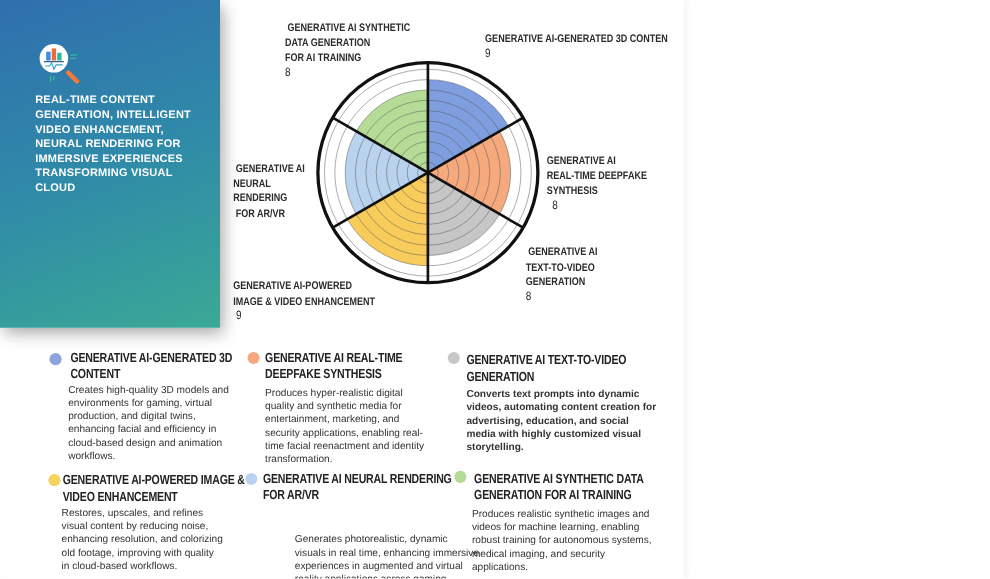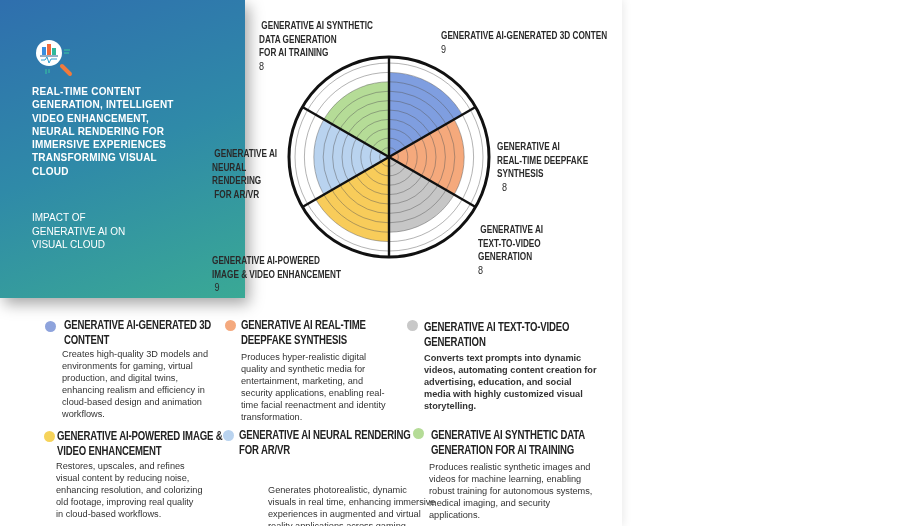--- a/index.html
+++ b/index.html
@@ -1,18 +1,18 @@
 <!DOCTYPE html>
 <html><head>
 <meta charset="utf-8">
 <style>
   html,body{margin:0;padding:0;}
   body{width:900px;height:526px;background:#fff;position:relative;overflow:hidden;font-family:"Liberation Sans",sans-serif;}
   .card-bg{position:absolute;left:0;top:0;width:622px;height:526px;background:#fff;box-shadow:2px 0 8px rgba(0,0,0,0.08);}
-  .side-panel{position:absolute;left:0;top:0;width:200px;height:298px;background:linear-gradient(160deg,#2f6fae 0%,#2f8aa8 50%,#3aa995 100%);box-shadow:4px 6px 14px rgba(0,0,0,0.35);color:#fff;padding-left:45px;}
+  .side-panel{position:absolute;left:0;top:0;width:200px;height:298px;background:linear-gradient(160deg,#2f6fae 0%,#2f8aa8 50%,#3aa995 100%);box-shadow:4px 6px 14px rgba(0,0,0,0.35);color:#fff;}
   .panel-icon{position:absolute;left:32px;top:36px;width:44px;height:44px;}
   .panel-headline{position:absolute;left:32px;top:85px;width:160px;font-weight:bold;font-size:10px;line-height:13.3px;letter-spacing:0.2px;}
   .panel-sub{position:absolute;left:32px;top:211px;width:150px;font-size:10px;line-height:13.5px;}
   .chart-svg{position:absolute;left:280px;top:47px;}
   .clabel{position:absolute;font-family:"Liberation Sans",sans-serif;font-size:10px;font-weight:bold;color:#2a2a2a;line-height:13.5px;transform:scaleX(0.82);transform-origin:left top;white-space:pre;}
   .clabel .val{font-weight:normal;font-size:11px;}
   .legend-item{position:absolute;width:180px;}
   .legend-dot{position:absolute;width:11px;height:11px;border-radius:50%;}
   .legend-title{position:absolute;font-size:12px;color:#222;line-height:14.5px;transform:scaleX(0.8);transform-origin:left top;white-space:pre;font-weight:bold;letter-spacing:-0.2px;}
   .legend-desc{position:absolute;font-size:9.2px;color:#333;line-height:12px;white-space:pre;}
@@ -36,23 +36,20 @@
     <line x1="17" y1="33" x2="17" y2="37" stroke="#38c9a0" stroke-width="1"></line>
     <line x1="30" y1="30" x2="38" y2="38" stroke="#f07a3c" stroke-width="4" stroke-linecap="round"></line>
   </svg>
   <div class="panel-headline" style="white-space:pre;">REAL-TIME CONTENT
 GENERATION, INTELLIGENT
 VIDEO ENHANCEMENT,
 NEURAL RENDERING FOR
 IMMERSIVE EXPERIENCES
 TRANSFORMING VISUAL
 CLOUD</div>
-  <div class="panel-sub" style="white-space:pre;">IMPACT OF
-GENERATIVE AI ON
-VISUAL CLOUD</div>
 </div>
 
 <svg class="chart-svg" id="polar-chart" width="220" height="220" viewBox="0 0 220 220">
     <circle cx="109" cy="110" r="100" fill="#fff"></circle>
     <path d="M109,110 L109,25.39999999999999 A84.60000000000001,84.60000000000001 0 0 1 182.26574916016352,67.7 Z" fill="#7f9ee0"></path>
     <path d="M109,110 L174.12511036458977,72.4 A75.2,75.2 0 0 1 174.12511036458977,147.6 Z" fill="#f5a97c"></path>
     <path d="M109,110 L174.12511036458977,147.6 A75.2,75.2 0 0 1 109,185.2 Z" fill="#c6c6c6"></path>
     <path d="M109,110 L109,194.60000000000002 A84.60000000000001,84.60000000000001 0 0 1 35.73425083983648,152.3 Z" fill="#f8cc5a"></path>
     <path d="M109,110 L43.87488963541021,147.6 A75.2,75.2 0 0 1 43.87488963541021,72.39999999999999 Z" fill="#b9d3ef"></path>
     <path d="M109,110 L43.87488963541021,72.39999999999999 A75.2,75.2 0 0 1 108.99999999999999,34.8 Z" fill="#b5dc97"></path>
@@ -93,21 +90,21 @@
 FOR AI TRAINING</span><br><span class="val">8</span></div>
 
 <div id="legend">
   <div class="legend-item">
     <span class="legend-dot" style="left: 45px; top: 321px; background: rgb(142, 163, 220);"></span>
     <div class="legend-title" style="left:64px;top:318px;">GENERATIVE AI-GENERATED 3D
 CONTENT</div>
     <div class="legend-desc" style="left:62px;top:348px;">Creates high-quality 3D models and
 environments for gaming, virtual
 production, and digital twins,
-enhancing realism and efficiency in
+enhancing facial and efficiency in
 cloud-based design and animation
 workflows.</div>
   </div>
   <div class="legend-item">
     <span class="legend-dot" style="left: 225px; top: 320px; background: rgb(244, 169, 126);"></span>
     <div class="legend-title" style="left:241px;top:318px;">GENERATIVE AI REAL-TIME
 DEEPFAKE SYNTHESIS</div>
     <div class="legend-desc" style="left:241px;top:351px;">Produces hyper-realistic digital
 quality and synthetic media for
 entertainment, marketing, and
@@ -125,21 +122,21 @@
 media with highly customized visual
 storytelling.</div>
   </div>
   <div class="legend-item">
     <span class="legend-dot" style="left: 44px; top: 431px; background: rgb(246, 211, 90);"></span>
     <div class="legend-title" style="left:57px;top:429px;">GENERATIVE AI-POWERED IMAGE &amp;
 VIDEO ENHANCEMENT</div>
     <div class="legend-desc" style="left:56px;top:460px;">Restores, upscales, and refines
 visual content by reducing noise,
 enhancing resolution, and colorizing
-old footage, improving real quality
+old footage, improving with quality
 in cloud-based workflows.</div>
   </div>
   <div class="legend-item">
     <span class="legend-dot" style="left: 223px; top: 430px; background: rgb(185, 211, 239);"></span>
     <div class="legend-title" style="left:239px;top:428px;">GENERATIVE AI NEURAL RENDERING
 FOR AR/VR</div>
     <div class="legend-desc" style="left:236px;top:484px;margin-left:32px;">Generates photorealistic, dynamic
 visuals in real time, enhancing immersive
 experiences in augmented and virtual
 reality applications across gaming,

